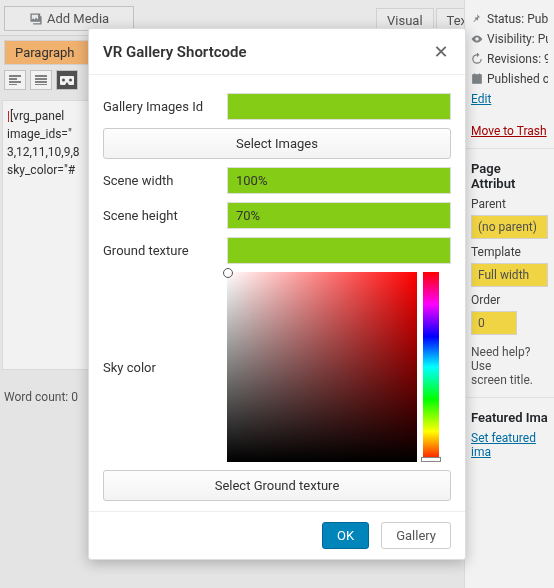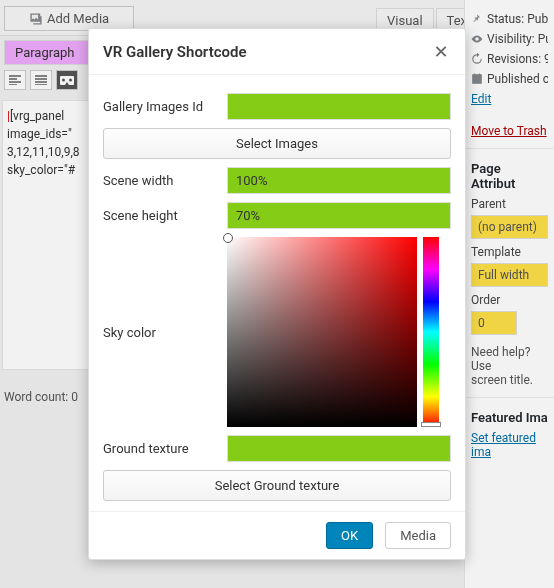--- a/index.html
+++ b/index.html
@@ -4,21 +4,21 @@
 <style>
   * { box-sizing: border-box; font-family: -apple-system, "Segoe UI", Roboto, Arial, sans-serif; }
   body { margin:0; width:554px; height:588px; overflow:hidden; background:#f1f1f1; position:relative; color:#333; font-size:13px; }
 
   
   .bg { position:absolute; inset:0; background:#f1f1f1; }
   .toolbar { position:absolute; top:0; left:0; right:0; height:36px; background:#f5f5f5; border-bottom:1px solid #ddd; }
   .add-media { position:absolute; top:6px; left:4px; background:#f7f7f7; border:1px solid #ccc; padding:4px 24px; font-size:13px; color:#555; display:flex; align-items:center; gap:4px;}
   .tabs-vt { position:absolute; top:8px; left:376px; display:flex; gap:2px;}
   .tabs-vt div { border:1px solid #ddd; background:#f7f7f7; padding:4px 10px; font-size:13px; color:#555; border-bottom:none;}
-  .para { position:absolute; top:40px; left:4px; background:#f0abfc; border:1px solid #ddd; padding:4px 10px; width:110px; font-size:13px;}
+  .para { position:absolute; top:40px; left:4px; background:#fdba74; border:1px solid #ddd; padding:4px 10px; width:110px; font-size:13px;}
   .fmtbtns { position:absolute; top:70px; left:4px; display:flex; gap:4px;}
   .fmtbtns div { width:22px; height:20px; border:1px solid #ccc; background:#fff; display:flex; align-items:center; justify-content:center; font-size:11px;}
   .editor { position:absolute; top:100px; left:2px; width:96px; height:270px; background:#fff; border:1px solid #e5e5e5; padding:6px 4px; font-size:12px; line-height:1.5; color:#333; overflow:hidden; }
   .editor .cursor { color:#d00; }
   .wordcount { position:absolute; top:390px; left:4px; font-size:12px; color:#555; }
 
   
   .side { position:absolute; top:0; right:0; width:90px; height:100%; background:#fff; border-left:1px solid #e5e5e5; padding:6px 6px; font-size:12px; color:#444; }
   .side .row { display:flex; align-items:center; gap:4px; margin:6px 0; white-space:nowrap; overflow:hidden;}
   .side .ico { width:14px; height:14px; display:inline-flex; align-items:center; justify-content:center; color:#888; }
@@ -181,41 +181,41 @@
     <div class="frow">
       <div class="flabel">Scene width</div>
       <div class="fctrl"><input type="text" value="100%" style=""></div>
     </div>
 
     <div class="frow">
       <div class="flabel">Scene height</div>
       <div class="fctrl"><input type="text" value="70%" style=""></div>
     </div>
 
+    <div class="frow">
+      <div class="flabel">Ground texture</div>
+      <div class="fctrl"><input type="text" value="" style=""></div>
+    </div>
+
     <div class="frow top">
       <div class="flabel" style="padding-top:88px;">Sky color</div>
       <div class="fctrl">
         <div class="colorpick">
           <div class="satval">
             <div class="white"></div>
             <div class="black"></div>
             <div class="handle"></div>
           </div>
           <div class="hue">
             <div class="hhandle"></div>
           </div>
         </div>
       </div>
     </div>
 
-    <div class="frow">
-      <div class="flabel">Ground texture</div>
-      <div class="fctrl"><input type="text" value="" style=""></div>
-    </div>
-
     <div class="widebtn">Select Ground texture</div>
 
   </div>
   <div class="modal-ft">
     <div class="btn primary">OK</div>
-    <div class="btn">Media</div>
+    <div class="btn">Gallery</div>
   </div>
 </div>
 
 </body></html>

